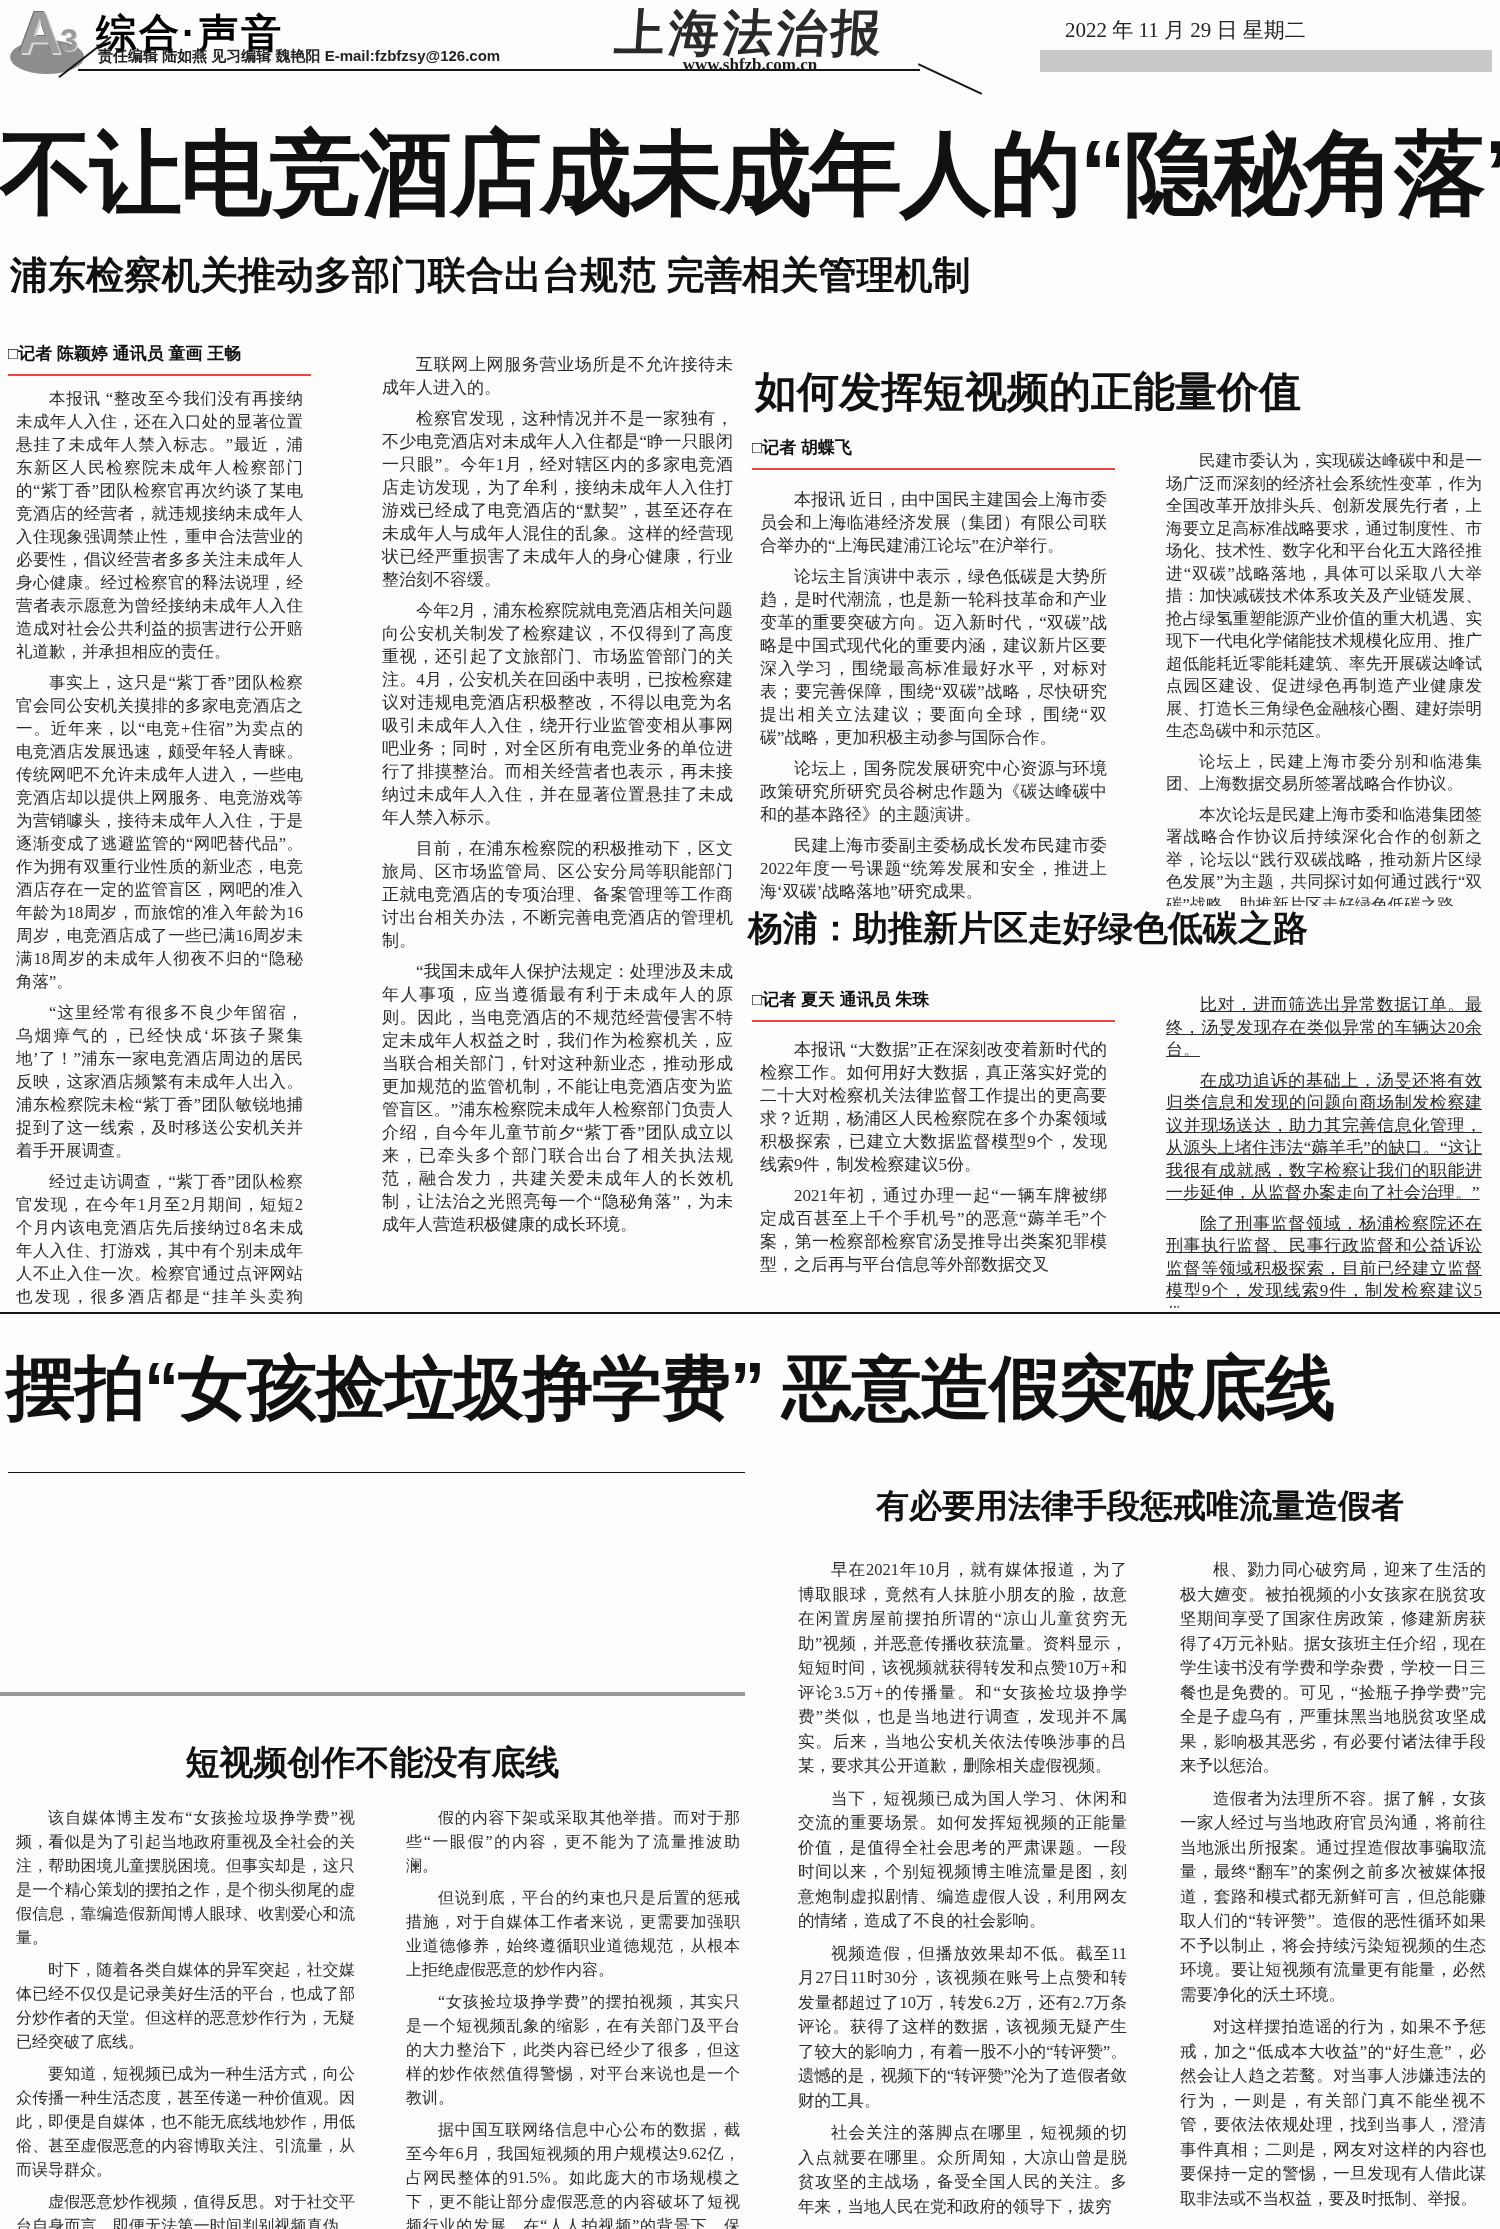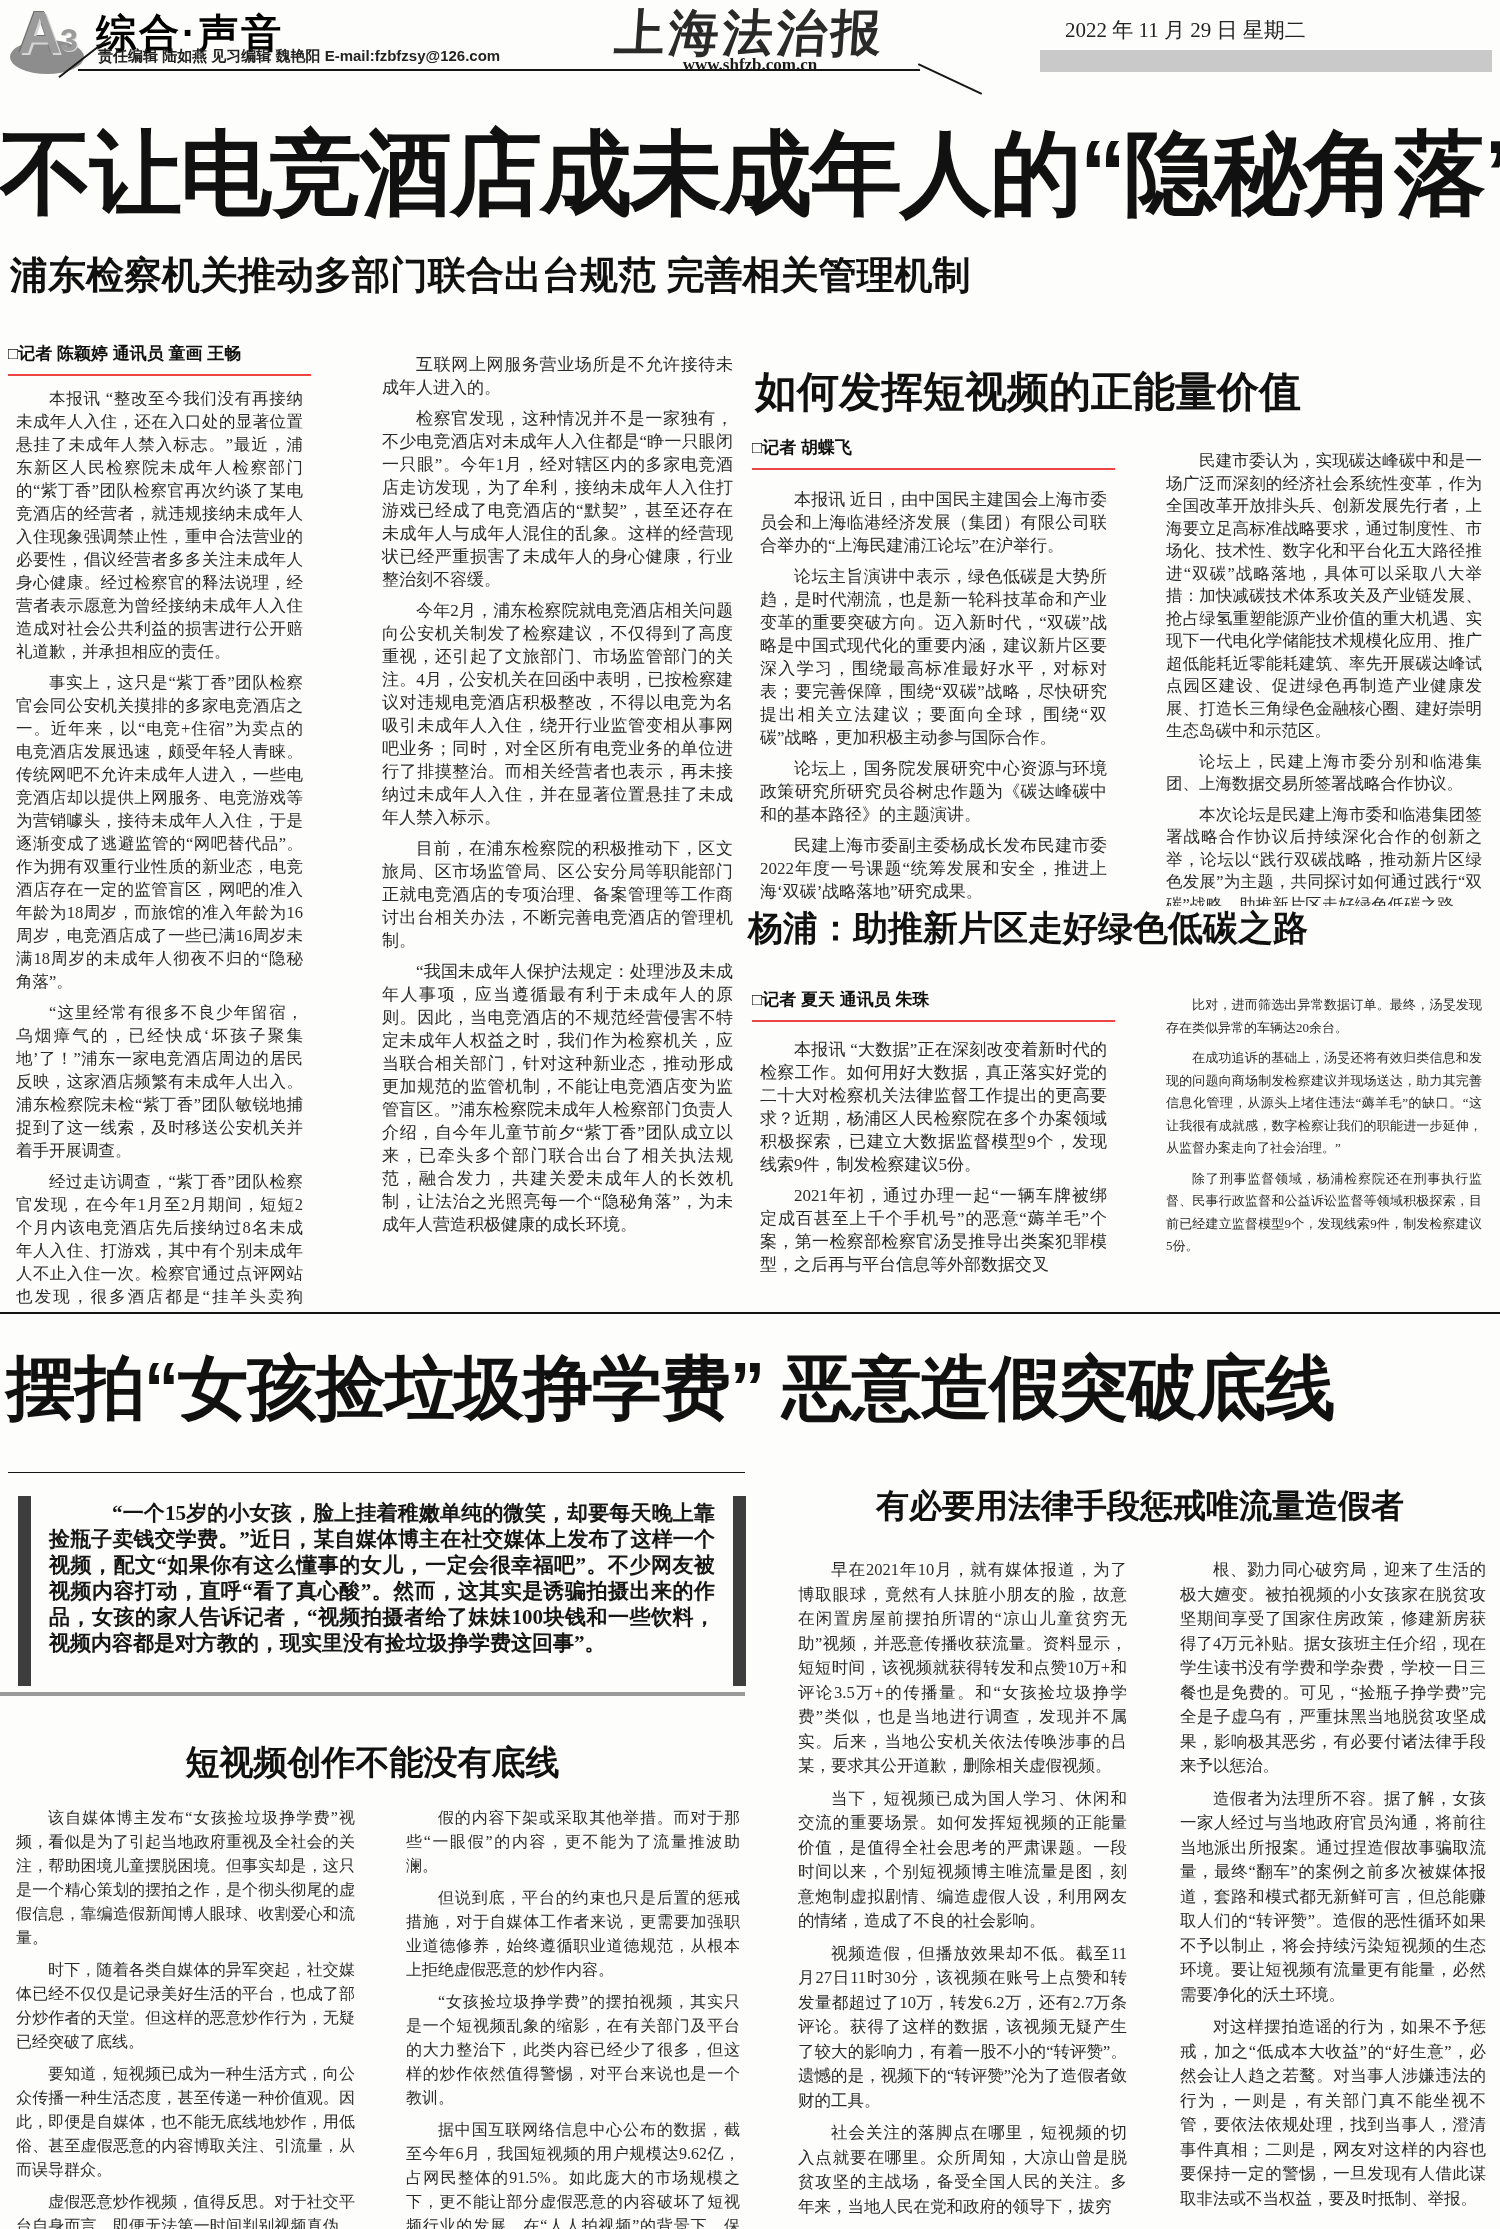--- a/index.html
+++ b/index.html
@@ -95,32 +95,31 @@
       <p>论坛上，民建上海市委分别和临港集团、上海数据交易所签署战略合作协议。</p>
       <p>本次论坛是民建上海市委和临港集团签署战略合作协议后持续深化合作的创新之举，论坛以“践行双碳战略，推动新片区绿色发展”为主题，共同探讨如何通过践行“双碳”战略，助推新片区走好绿色低碳之路。</p>
     </div>
 
   <div class="abs hl-sub" style="left:748px;top:905px;font-size:35px;font-weight:900;">杨浦：助推新片区走好绿色低碳之路</div>
   <div class="abs byline" style="left:752px;top:988px;width:363px;">□记者  夏天  通讯员  朱珠</div>
   <div class="col body-lg" style="left:752px;top:1030px;width:363px;height:278px;">
       <p>本报讯 “大数据”正在深刻改变着新时代的检察工作。如何用好大数据，真正落实好党的二十大对检察机关法律监督工作提出的更高要求？近期，杨浦区人民检察院在多个办案领域积极探索，已建立大数据监督模型9个，发现线索9件，制发检察建议5份。</p>
       <p>2021年初，通过办理一起“一辆车牌被绑定成百甚至上千个手机号”的恶意“薅羊毛”个案，第一检察部检察官汤旻推导出类案犯罪模型，之后再与平台信息等外部数据交叉</p>
     </div>
-  <div class="col body-lg" style="left:1158px;top:986px;width:332px;height:322px;font-size:13px;line-height:22.5px;">
+  <div class="col body-lg" style="left:1158px;top:986px;width:332px;height:322px;font-size:17px;line-height:22.5px;text-decoration:underline;">
       <p>比对，进而筛选出异常数据订单。最终，汤旻发现存在类似异常的车辆达20余台。</p>
       <p>在成功追诉的基础上，汤旻还将有效归类信息和发现的问题向商场制发检察建议并现场送达，助力其完善信息化管理，从源头上堵住违法“薅羊毛”的缺口。“这让我很有成就感，数字检察让我们的职能进一步延伸，从监督办案走向了社会治理。”</p>
       <p>除了刑事监督领域，杨浦检察院还在刑事执行监督、民事行政监督和公益诉讼监督等领域积极探索，目前已经建立监督模型9个，发现线索9件，制发检察建议5份。</p>
     </div>
 
   <div class="rule" style="left:0;top:1312px;width:1500px;height:2px;"></div>
 
   <div class="abs hl-main" style="left:6px;top:1342px;font-size:70px;letter-spacing:-1px;">摆拍“女孩捡垃圾挣学费”  恶意造假突破底线</div>
 
   <div class="rule" style="left:8px;top:1472px;width:737px;height:1px;"></div>
-  <div class="quote-box" style="left:18px;top:1496px;width:666px;height:186px;">“一个15岁的小女孩，脸上挂着稚嫩单纯的微笑，却要每天晚上靠捡瓶子卖钱交学费。”近日，某自媒体博主在社交媒体上发布了这样一个视频，配文“如果你有这么懂事的女儿，一定会很幸福吧”。不少网友被视频内容打动，直呼“看了真心酸”。然而，这其实是诱骗拍摄出来的作品，女孩的家人告诉记者，“视频拍摄者给了妹妹100块钱和一些饮料，视频内容都是对方教的，现实里没有捡垃圾挣学费这回事”。</div>
   <div class="abs" style="left:0px;top:1692px;width:745px;height:4px;background:#9a9a9a;"></div>
 
   <div class="abs hl-sub center" style="left:0px;top:1740px;width:745px;font-size:34px;">短视频创作不能没有底线</div>
   <div class="col" style="left:8px;top:1798px;width:355px;height:431px;font-size:16px;line-height:24px;">
       <p>该自媒体博主发布“女孩捡垃圾挣学费”视频，看似是为了引起当地政府重视及全社会的关注，帮助困境儿童摆脱困境。但事实却是，这只是一个精心策划的摆拍之作，是个彻头彻尾的虚假信息，靠编造假新闻博人眼球、收割爱心和流量。</p>
       <p>时下，随着各类自媒体的异军突起，社交媒体已经不仅仅是记录美好生活的平台，也成了部分炒作者的天堂。但这样的恶意炒作行为，无疑已经突破了底线。</p>
       <p>要知道，短视频已成为一种生活方式，向公众传播一种生活态度，甚至传递一种价值观。因此，即便是自媒体，也不能无底线地炒作，用低俗、甚至虚假恶意的内容博取关注、引流量，从而误导群众。</p>
       <p>虚假恶意炒作视频，值得反思。对于社交平台自身而言，即便无法第一时间判别视频真伪，也应该积极配合，将已经证实为</p>
     </div>
   <div class="col" style="left:398px;top:1798px;width:350px;height:431px;font-size:16px;line-height:24px;">

